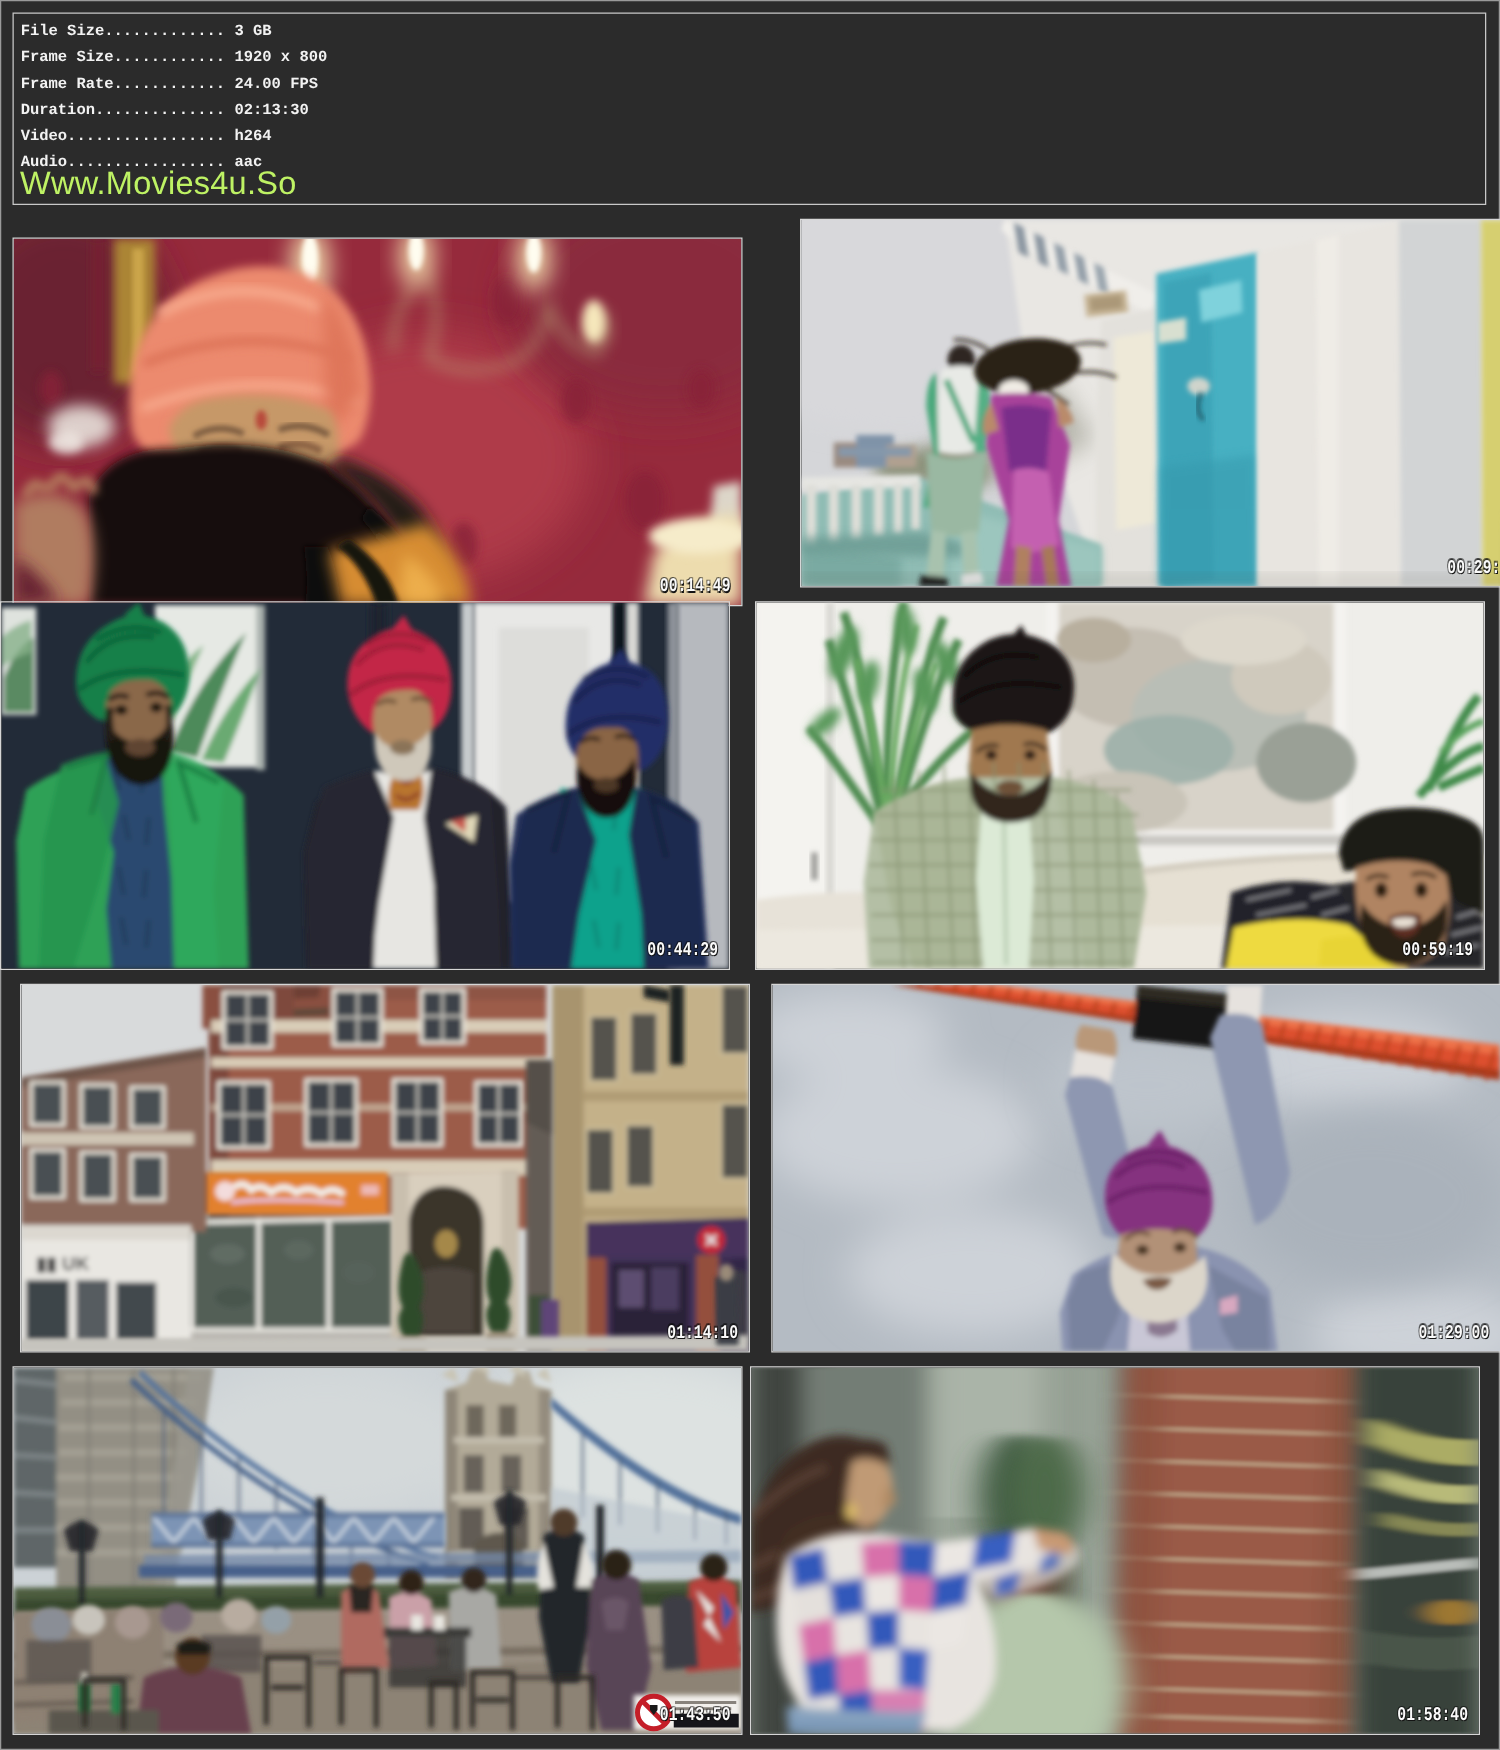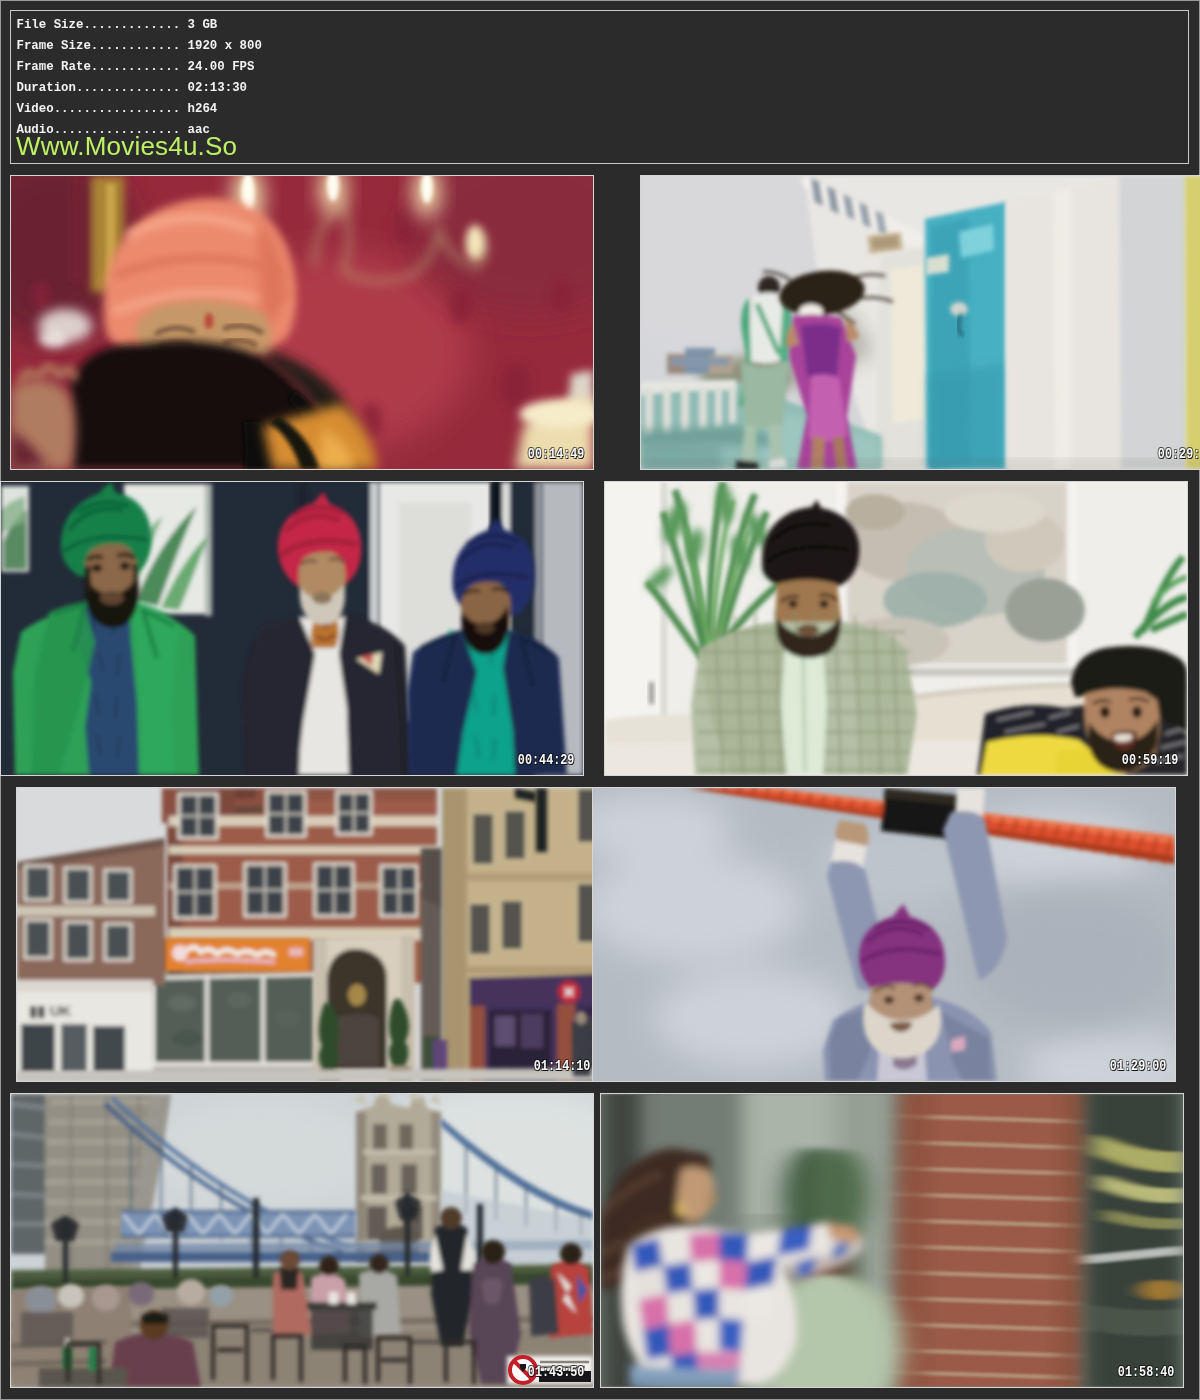--- a/index.html
+++ b/index.html
@@ -11,23 +11,23 @@
   font-family:"Liberation Mono",monospace;font-weight:bold;font-size:12.4px;
   line-height:21px;color:#f2f2f2;letter-spacing:0;}
 #site{position:absolute;left:5px;top:121px;font-family:Liberation Sans, sans-serif;
   font-size:26px;color:#bef264;letter-spacing:0.2px;line-height:28px;}
 .cell{position:absolute;width:582px;height:293px;border:1px solid #d6d6d6;overflow:hidden;}
 .cell svg{display:block;}
 .ts{position:absolute;right:9px;bottom:6px;font-family:"Liberation Mono",monospace;
   font-weight:bold;font-size:15.5px;color:#fafafa;
   transform:scaleX(0.76);transform-origin:100% 50%;
   text-shadow:1px 1px 0 #141414,-1px -1px 0 rgba(10,10,10,0.6),1px -1px 0 rgba(10,10,10,0.5),-1px 1px 0 rgba(10,10,10,0.5);}
-#c1{left:10px;top:175px;}  #c2{left:640px;top:175px;}
+#c1{left:10px;top:190px;}  #c2{left:640px;top:175px;}
 #c3{left:0;top:481px;}  #c4{left:604px;top:481px;text-decoration:underline;}
-#c5{left:16px;top:787px;}  #c6{left:592px;top:787px;}
+#c5{left:16px;top:787px;}  #c6{left:617px;top:787px;}
 #c7{left:10px;top:1093px;text-align:right;} #c8{left:600px;top:1093px;}
 </style>
 </head>
 <body>
 <svg width="0" height="0" style="position:absolute">
 <defs>
 <filter id="b2" x="-30%" y="-30%" width="160%" height="160%">
         <feGaussianBlur stdDeviation="2"></feGaussianBlur>
       </filter>
 <filter id="b4" x="-40%" y="-40%" width="180%" height="180%">

